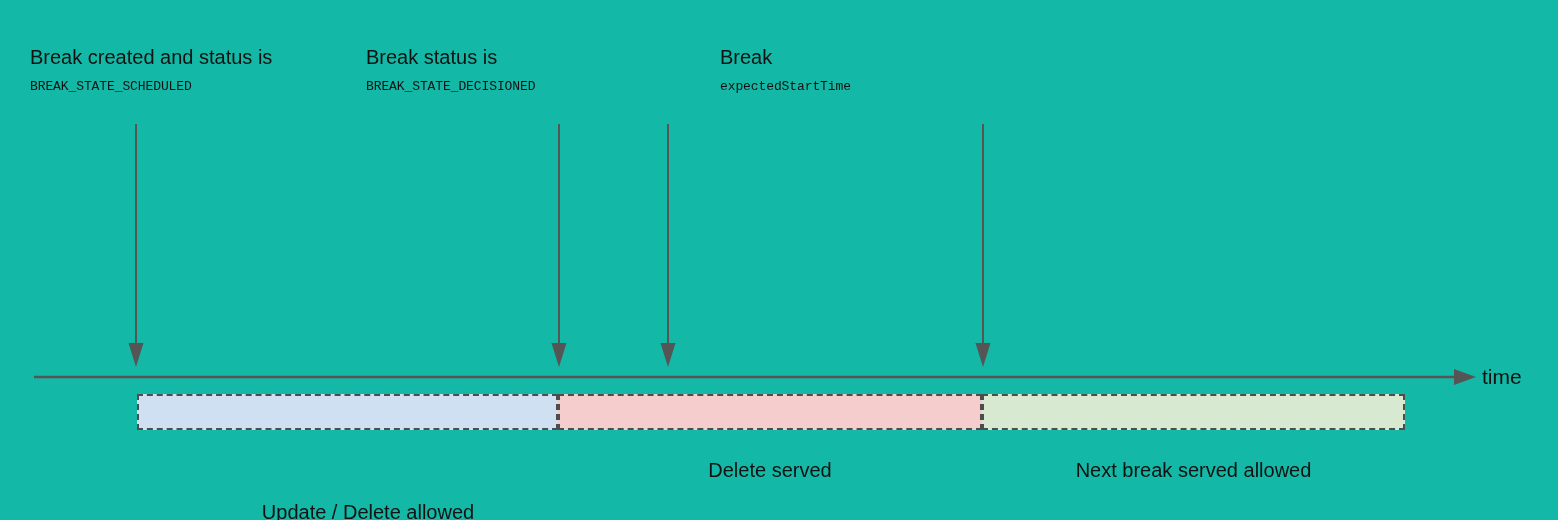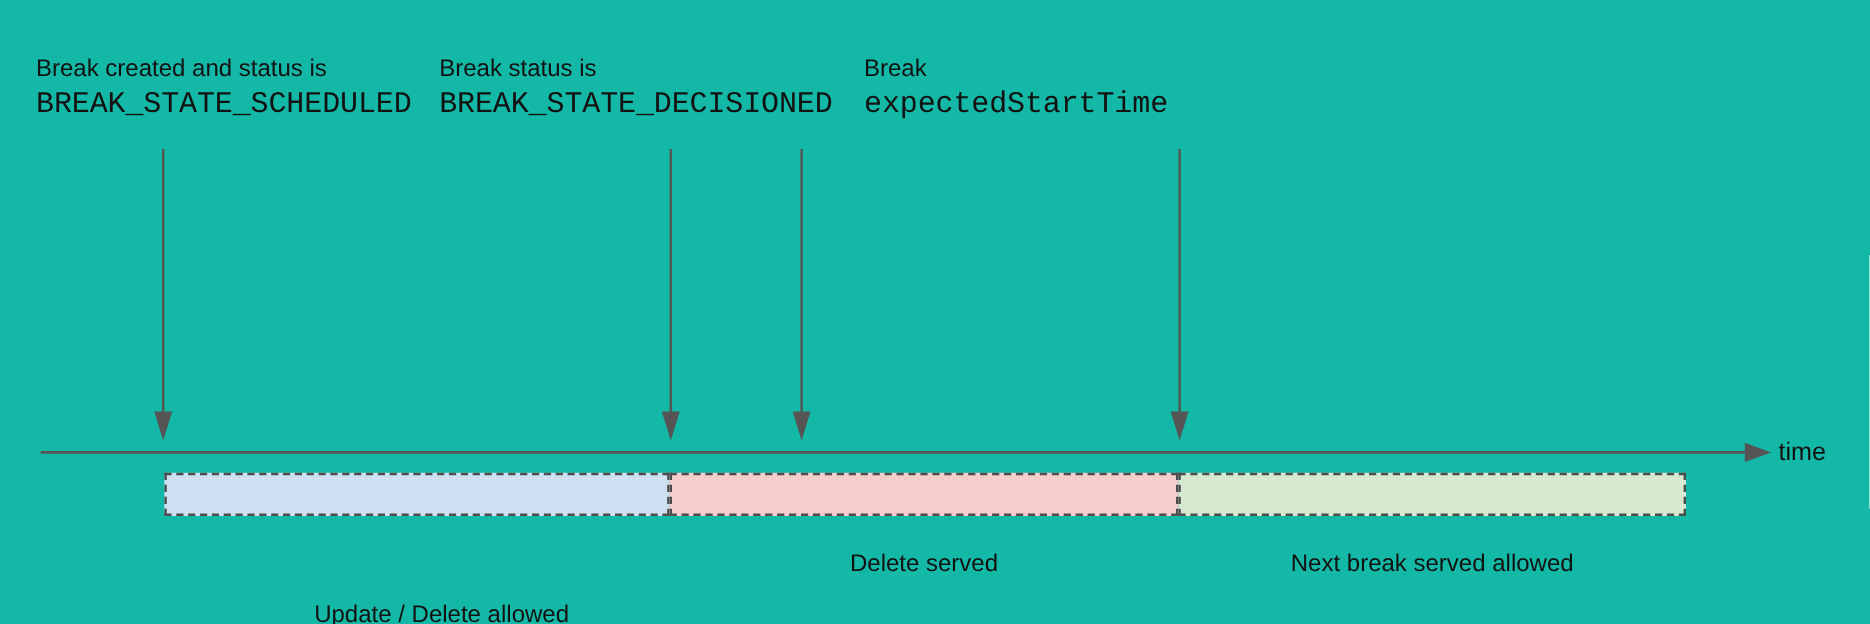--- a/index.html
+++ b/index.html
@@ -23,21 +23,21 @@
   .annotation {
     position: absolute;
     font-family: "Liberation Sans", sans-serif;
     font-size: 20px;
     line-height: 29px;
     color: #121212;
     white-space: nowrap;
   }
   .annotation .mono {
     font-family: "Liberation Mono", monospace;
-    font-size: 25px;
+    font-size: 13px;
     letter-spacing: -0.1px;
   }
   .annotation .line {
     display: block;
   }
 
   #annotation-1 { left: 30px;  top: 43px; }
   #annotation-2 { left: 354px; top: 43px; margin-left: 12px; }
   #annotation-3 { left: 672px; top: 43px; margin-left: 48px; }
   #annotation-4 { left: 930px; top: 36px; }

